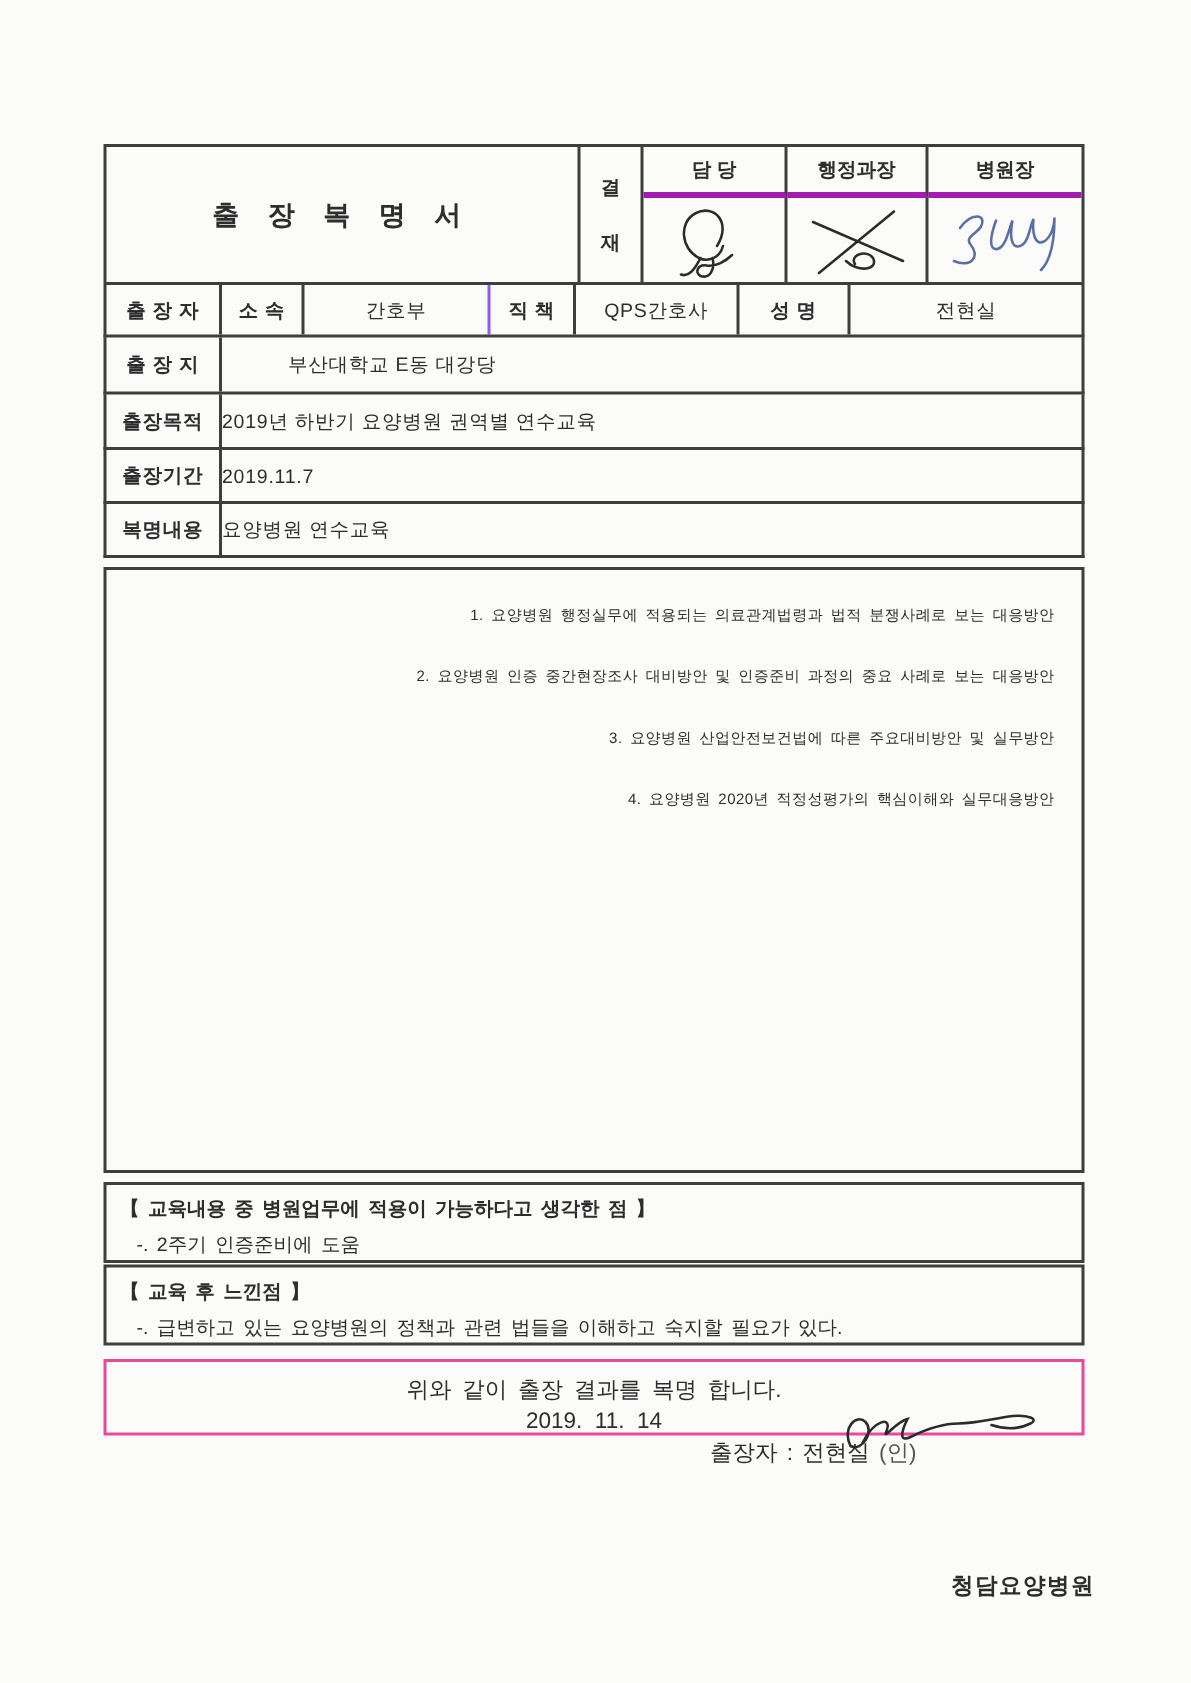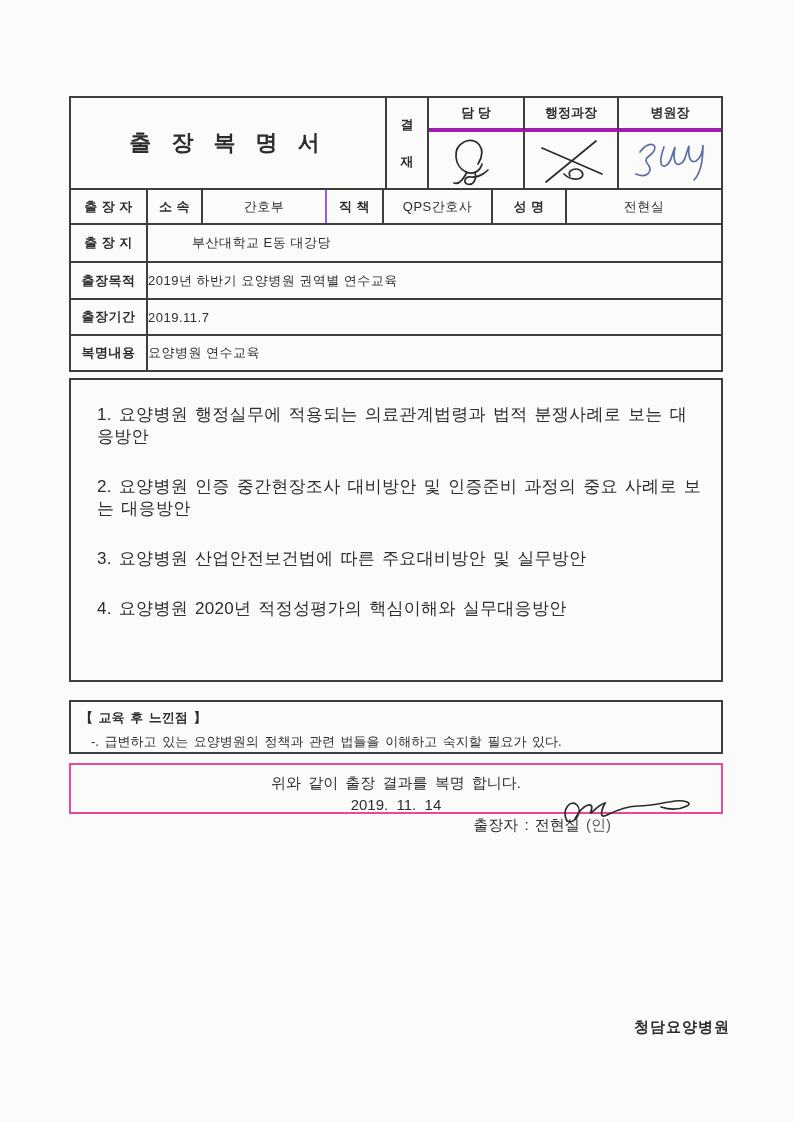--- a/index.html
+++ b/index.html
@@ -18,21 +18,21 @@
     display: grid;
     grid-template-columns: 316px 42px 96px 94px 1fr;
     grid-template-rows: 34px 1fr;
     height: 94px;
     border: 2px solid #3e3e3e;
   }
   .cell { display: flex; align-items: center; justify-content: center; }
   .hdr-title {
     grid-row: 1 / 3; grid-column: 1;
     border-right: 2px solid #3e3e3e;
-    font-size: 22px; font-weight: 700; letter-spacing: 7px;
+    font-size: 18px; font-weight: 700; letter-spacing: 7px;
   }
   .hdr-stamp {
     grid-row: 1 / 3; grid-column: 2;
     border-right: 2px solid #3e3e3e;
     flex-direction: column; justify-content: space-around;
     font-size: 13px; font-weight: 700; padding: 8px 0;
   }
   .hdr-col { font-size: 13px; font-weight: 700; border-bottom: 4px solid #a21caf; }
   .hdr-col.mid, .hdr-sign.mid { border-right: 2px solid #3e3e3e; }
   .hdr-sign { position: relative; }
@@ -51,51 +51,51 @@
   .row .val { display: flex; align-items: center; letter-spacing: 0.5px; }
   .row .val.center { justify-content: center; padding-left: 0; }
   .r1 { grid-template-columns: 77px 55px 124px 57px 109px 74px 1fr; height: 35px; }
   .r2 { grid-template-columns: 77px 1fr; height: 38px; gap: 44px; }
   .r3 { grid-template-columns: 77px 1fr; height: 37px; }
   .r4 { grid-template-columns: 77px 1fr; height: 36px; }
   .r5 { grid-template-columns: 77px 1fr; height: 36px; }
 
   
   .content-box {
-    margin-top: 6px; height: 304px;
+    margin-top: 6px; height: 404px;
     border: 2px solid #3e3e3e;
     padding: 24px 18px 0 26px;
-    font-size: 17px; letter-spacing: 0.3px;
+    font-size: 10px; letter-spacing: 0.3px; text-align: right;
   }
   .content-box .item { margin-bottom: 28px; line-height: 1.3; word-spacing: 2px; }
 
   
   .section-box {
     border: 2px solid #3e3e3e;
     font-size: 13px; padding: 7px 10px 0 9px;
   }
   .section-box .sec-title { font-weight: 700; word-spacing: 2px; }
   .section-box .sec-body { margin-top: 6px; padding-left: 11px; word-spacing: 2px; }
   .box-a { margin-top: 6px; height: 54px; }
-  .box-b { margin-top: 18px; height: 54px; }
+  .box-b { margin-top: 1px; height: 54px; }
 
   
   .closing-box {
     position: relative; margin-top: 9px; height: 51px;
     border: 2px solid #ec4899; font-size: 15px;
   }
   .closing-statement { position: absolute; top: 9px; left: 0; right: 0; text-align: center; word-spacing: 3px; }
   .closing-date { position: absolute; top: 31px; left: 0; right: 0; text-align: center; white-space: pre; }
   .closing-signer { position: absolute; top: 51px; right: 110px; white-space: pre; word-spacing: 2px; }
   .seal { color: #555; }
   .closing-sig { position: absolute; top: 28px; right: 18px; overflow: visible; }
 
   
   .footer {
-    position: absolute; top: 1018px; right: 64px;
+    position: absolute; top: 1048px; right: 64px;
     font-size: 15px; font-weight: 700; letter-spacing: 1px;
   }
 
   .sig-stroke { fill: none; stroke: #2b2b2b; stroke-width: 1.7; stroke-linecap: round; }
   .sig-stroke.blue { stroke: #5b6fa5; }
 </style>
 </head>
 <body>
 
 <div class="sheet">
@@ -157,20 +157,24 @@
     <div class="val">요양병원 연수교육</div>
   </div>
 
   <div class="content-box">
     <div class="item">1. 요양병원 행정실무에 적용되는 의료관계법령과 법적 분쟁사례로 보는 대응방안</div>
     <div class="item">2. 요양병원 인증 중간현장조사 대비방안 및 인증준비 과정의 중요 사례로 보는 대응방안</div>
     <div class="item">3. 요양병원 산업안전보건법에 따른 주요대비방안 및 실무방안</div>
     <div class="item">4. 요양병원 2020년 적정성평가의 핵심이해와 실무대응방안</div>
   </div>
 
+  <div class="section-box box-a">
+    <div class="sec-title">【 교육내용 중 병원업무에 적용이 가능하다고 생각한 점 】</div>
+    <div class="sec-body">-. 2주기 인증준비에 도움</div>
+  </div>
 
   <div class="section-box box-b">
     <div class="sec-title">【 교육 후 느낀점 】</div>
     <div class="sec-body">-. 급변하고 있는 요양병원의 정책과 관련 법들을 이해하고 숙지할 필요가 있다.</div>
   </div>
 
   <div class="closing-box">
     <div class="closing-statement">위와 같이 출장 결과를 복명 합니다.</div>
     <div class="closing-date">2019.  11.  14</div>
     <div class="closing-signer"><span>출장자 : 전현실 </span><span class="seal">(인)</span></div>

